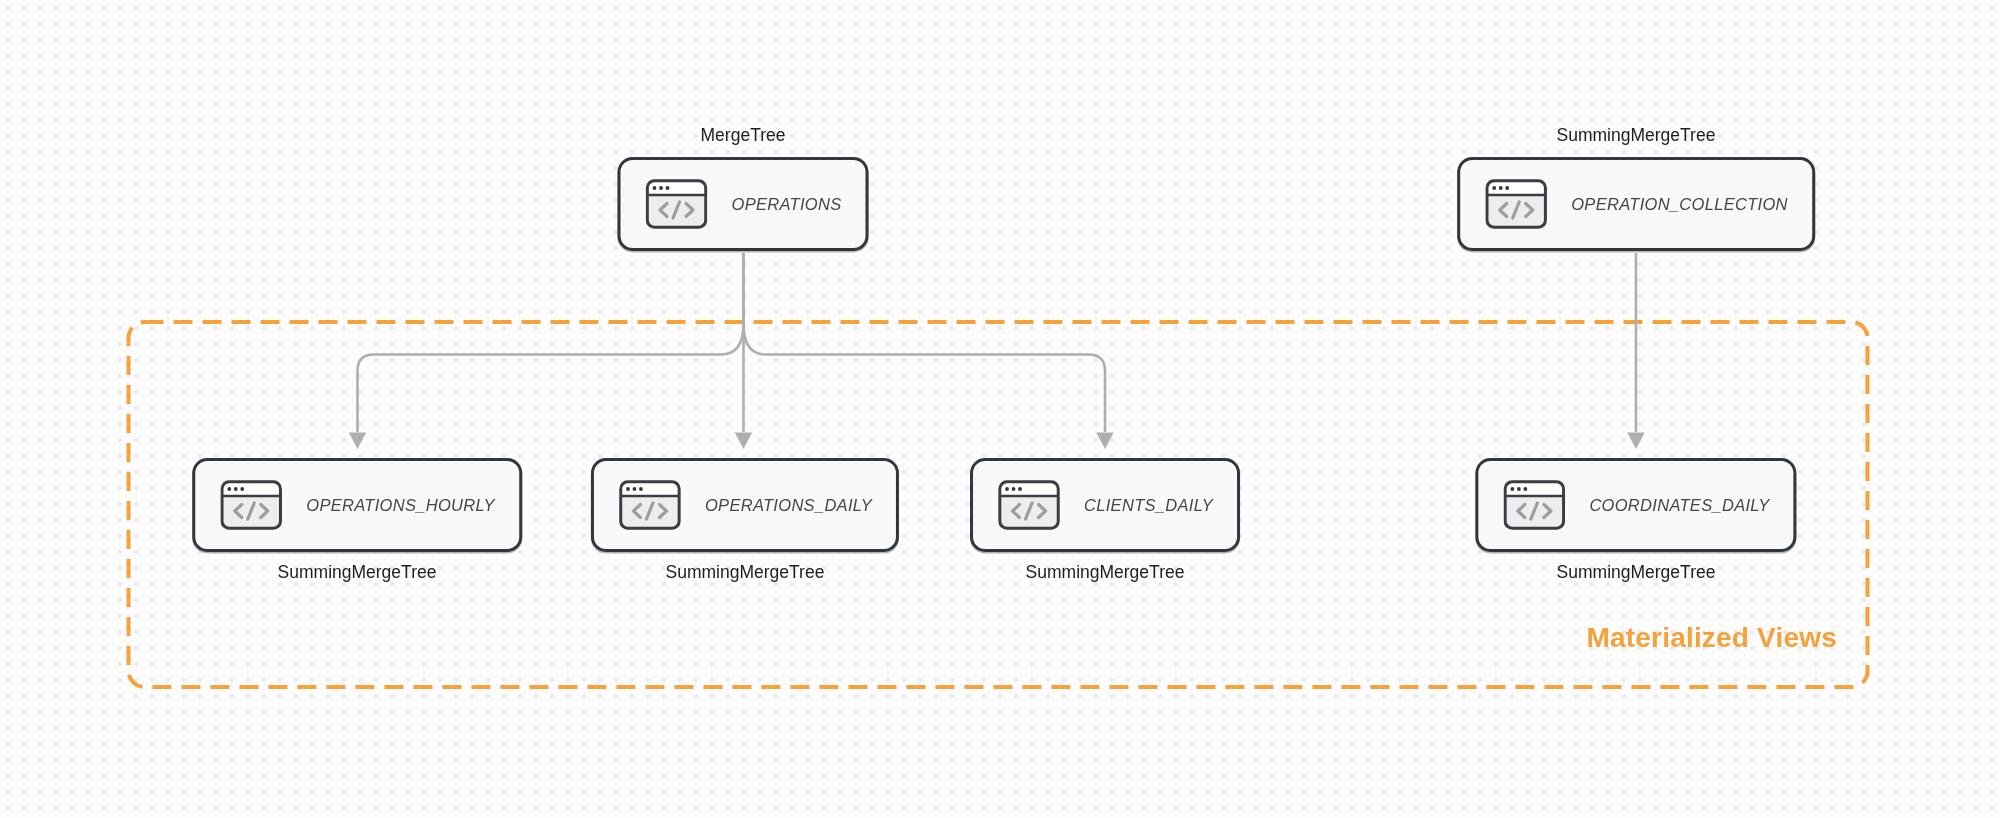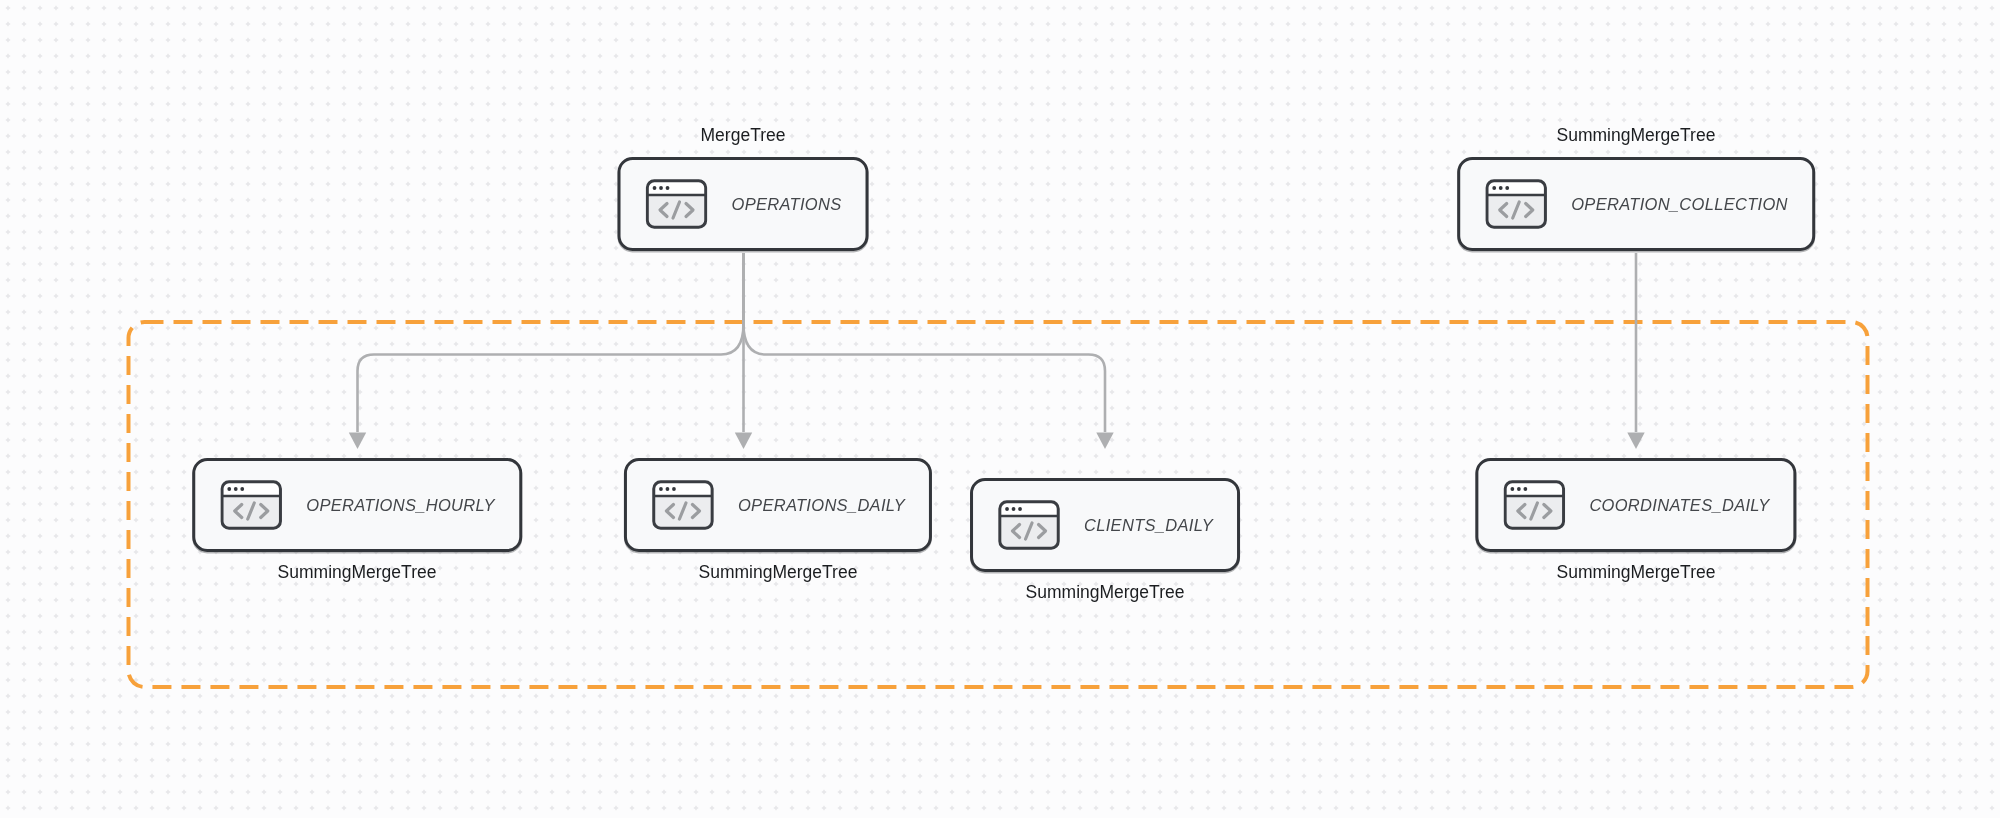--- a/index.html
+++ b/index.html
@@ -59,22 +59,22 @@
     font-weight: 500;
     color: #1B1D20;
   }
   .engine-top    { bottom: calc(100% + 11px); }
   .engine-bottom { top:    calc(100% + 10px); }
 
   
   #node-operations           { left: 743px;  top: 157px; }
   #node-operation_collection { left: 1636px; top: 157px; }
   #node-operations_hourly    { left: 357px;  top: 458px; text-align: right; }
-  #node-operations_daily     { left: 778px;  top: 458px; }
-  #node-clients_daily        { left: 1105px; top: 478px; }
+  #node-operations_daily     { left: 745px;  top: 458px; }
+  #node-clients_daily        { left: 1105px; top: 458px; }
   #node-coordinates_daily    { left: 1636px; top: 458px; }
 
   
   .group-caption {
     position: absolute;
     right: 163px;
     top: 622px;
     font-size: 28px;
     font-weight: 600;
     letter-spacing: 0.2px;
@@ -243,14 +243,15 @@
             <path d="M34 23 L27.5 39"></path>
             <path d="M40.5 24.5 L47.5 31 L40.5 37.5"></path>
           </g>
         </svg>
       </span>
       <span class="node-label">COORDINATES_DAILY</span>
     </div>
     <span class="engine engine-bottom">SummingMergeTree</span>
   </div>
 
+  <div class="group-caption">Materialized Views</div>
 
 </div>
 
 </body></html>

